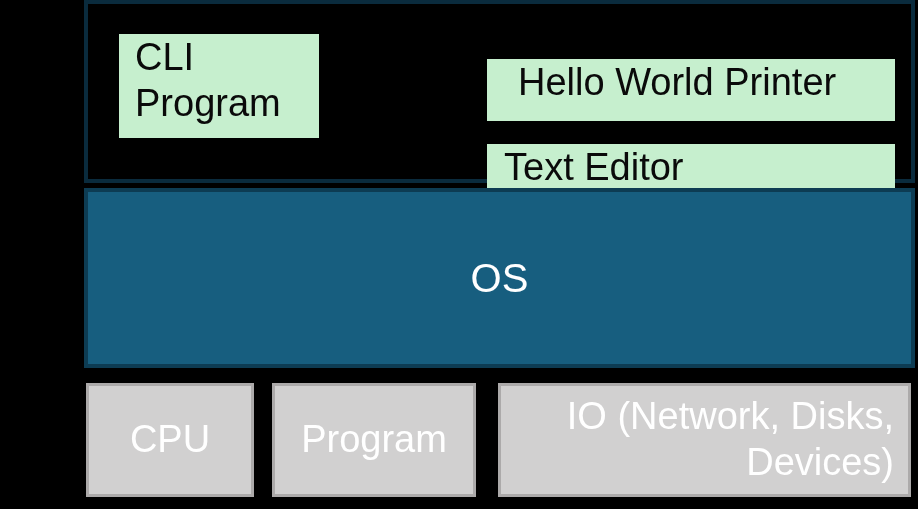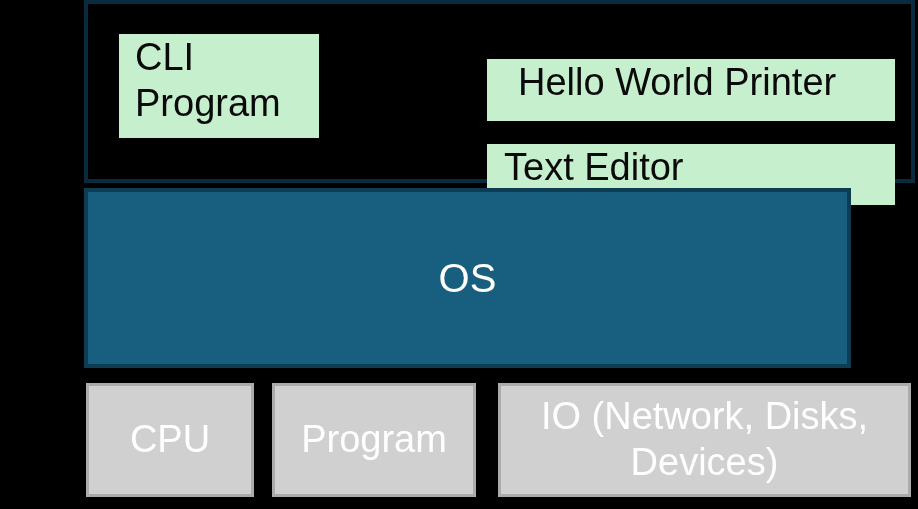--- a/index.html
+++ b/index.html
@@ -60,21 +60,21 @@
     height: 61px;
     padding-left: 17px;
     white-space: nowrap;
     margin-top: 32px;
   }
 
   
   .os-box {
     left: 84px;
     top: 188px;
-    width: 767px;
+    width: 831px;
     height: 180px;
     background: #175E7F;
     border: 4px solid #0D3C53;
     color: #FFFFFF;
     font-size: 40px;
     display: flex;
     align-items: center;
     justify-content: center;
   }
 
@@ -87,21 +87,21 @@
     color: #FFFFFF;
     font-size: 38px;
     line-height: 1.2;
     display: flex;
     align-items: center;
     justify-content: center;
     text-align: center;
   }
   .cpu-box    { left: 86px;  width: 168px; }
   .memory-box { left: 272px; width: 204px; }
-  .io-box     { left: 498px; width: 413px; padding: 0 14px; }
+  .io-box     { left: 498px; width: 413px; padding: 0 14px; text-align: right; }
 </style>
 </head>
 <body>
 
 <div class="canvas">
 
   <div class="abs apps-container">
   </div>
 
   <div class="abs green-box cli-box">

